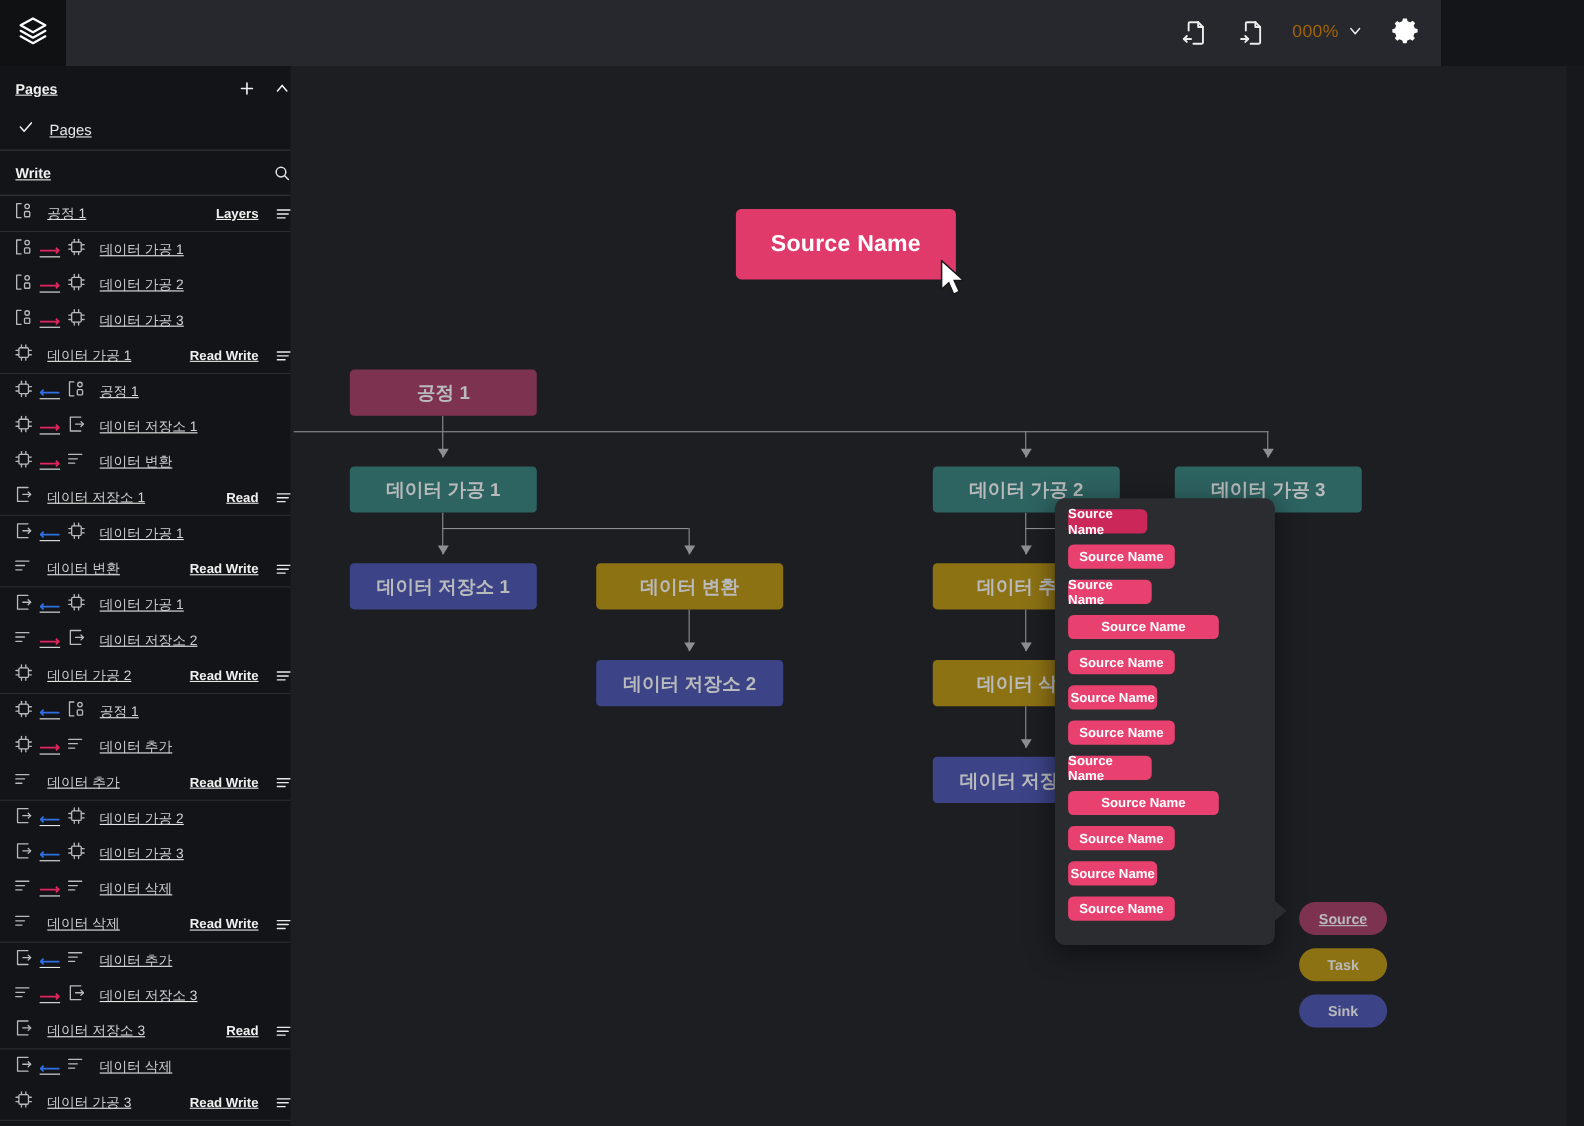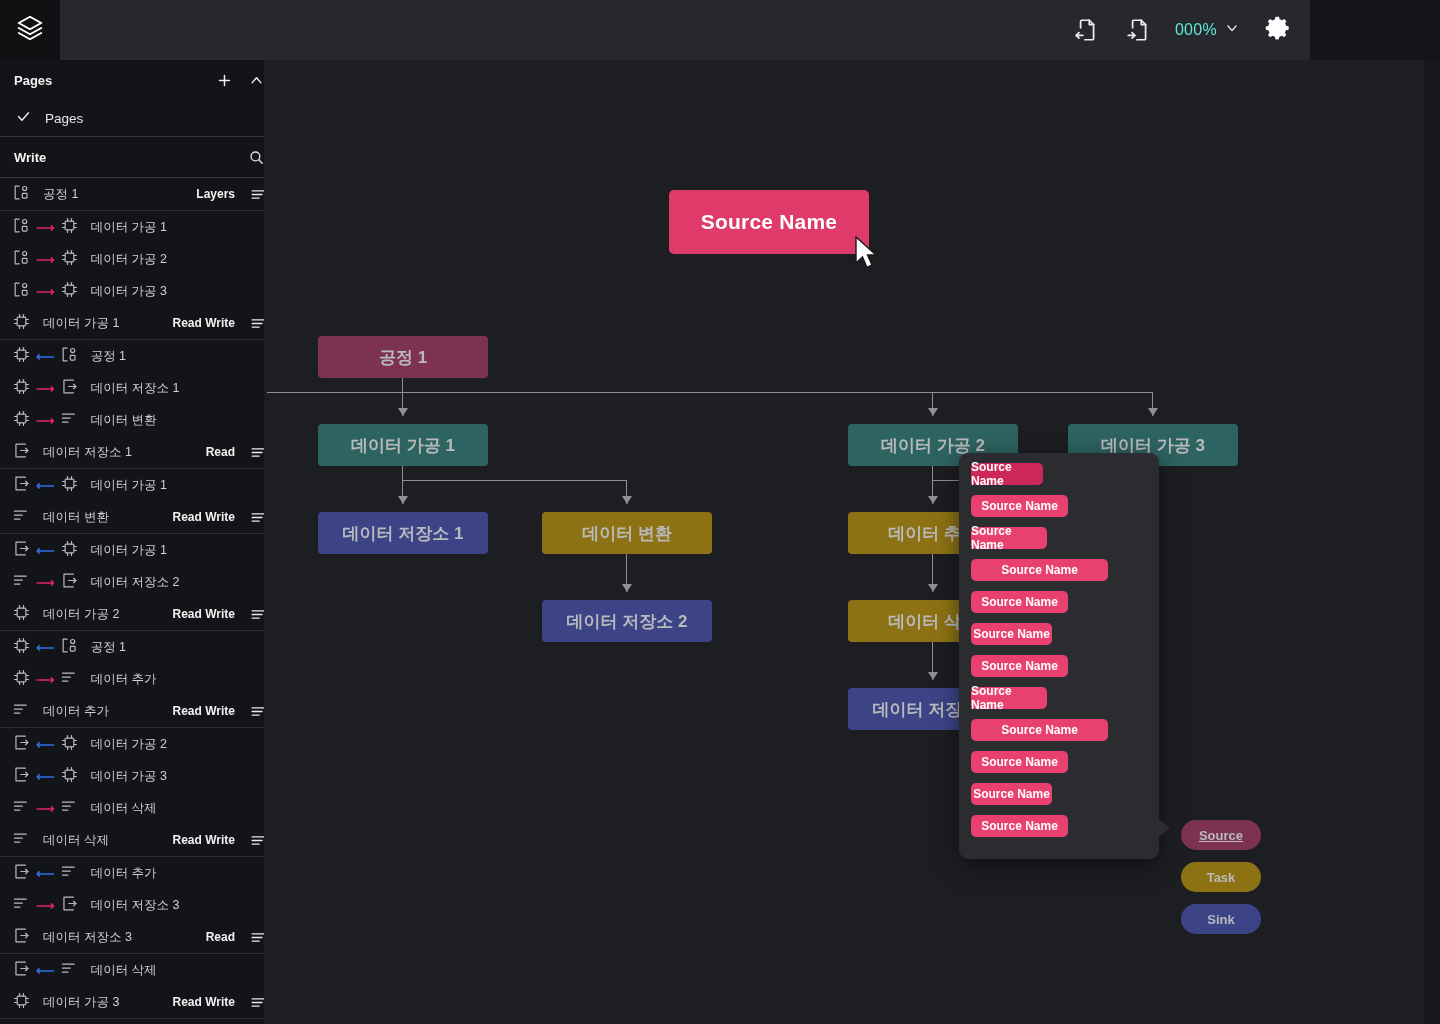--- a/index.html
+++ b/index.html
@@ -14,25 +14,25 @@
 
   
   .topbar { position:absolute; left:0; top:0; width:1440px; height:60px; background:#131417; }
   .logo-box { position:absolute; left:0; top:0; width:60px; height:60px; background:#101113;
               display:flex; align-items:center; justify-content:center; }
   .topbar-mid { position:absolute; left:60px; top:0; width:1250px; height:60px; background:#26282d; }
   .topbar-right-pad { position:absolute; left:1310px; top:0; width:130px; height:60px; background:#141518; }
   .tools { position:absolute; right:130px; top:0; height:60px; display:flex; align-items:center; gap:18px; padding-right:16px; }
   .tool-btn { width:34px; height:34px; display:flex; align-items:center; justify-content:center; cursor:pointer; }
   .zoom-ctl { display:flex; align-items:center; gap:7px; cursor:pointer; padding:0 2px; }
-  .zoom-val { font-size:16px; color:#5eead4; letter-spacing:.3px; }
+  .zoom-val { font-size:16px; color:#a16207; letter-spacing:.3px; }
 
   
   .sidebar { position:absolute; left:0; top:60px; width:280px; height:964px; background:#131417;
-             border-right:1px solid #2b2d31; overflow:hidden; }
+             border-right:1px solid #2b2d31; overflow:hidden;text-decoration:underline; }
   .panel-head { height:40px; display:flex; align-items:center; padding:0 14px; }
   .panel-head .title { font-size:13px; font-weight:bold; color:#f2f2f3; flex:1; }
   .panel-head .acts { display:flex; align-items:center; gap:14px; }
   .hdr-ic { width:18px; height:18px; display:flex; align-items:center; justify-content:center; cursor:pointer; }
   .pages-row { height:36px; display:flex; align-items:center; gap:14px; padding:0 16px; cursor:pointer; }
   .pages-row .lbl { font-size:13.5px; color:#e6e6e7; }
   .sep { height:1px; background:#2b2d31; }
   .sep-strong { height:1px; background:#34373c; }
 
   .layer-row { height:32px; display:flex; align-items:center; padding:0 12px; gap:6px; cursor:pointer; }

